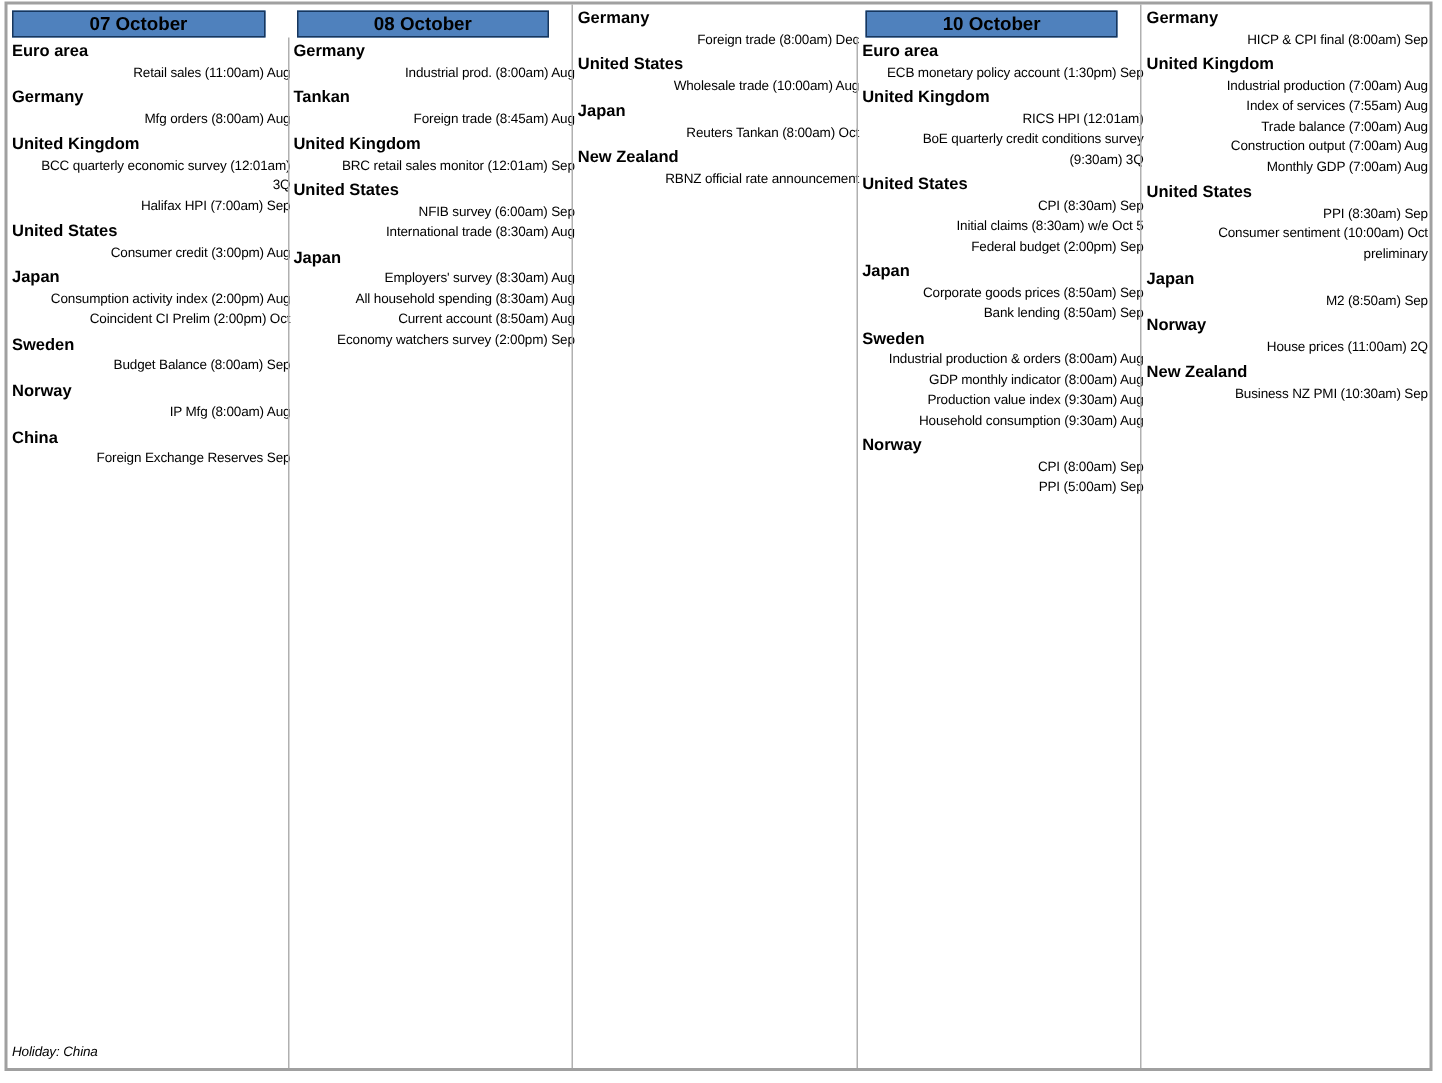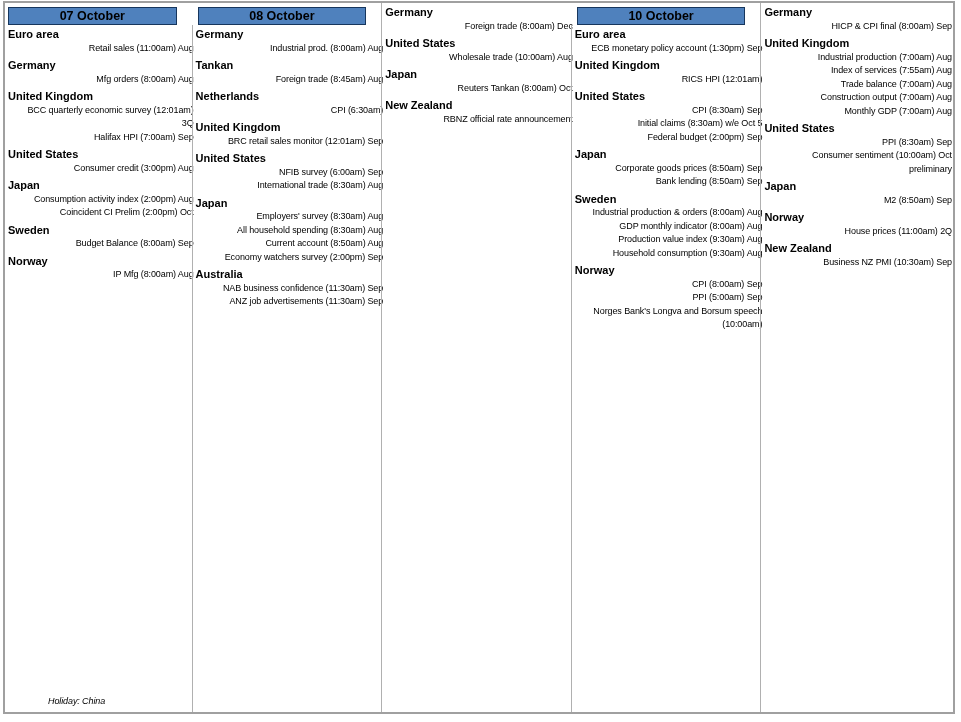--- a/index.html
+++ b/index.html
@@ -76,21 +76,20 @@
     text-indent: -18px;
     text-align: right;
   }
   .holiday {
     margin-top: auto;
     font-size: 9px;
     font-style: italic;
     letter-spacing: -0.1px;
     line-height: 13px;
     padding-bottom: 1px;
-    margin-left: 40px;
   }
 </style>
 </head>
 <body>
 
 <div class="stage">
   <div class="frame">
     <div class="cols">
   <div class="col">
     <div class="hdr">07 October</div>
@@ -118,60 +117,55 @@
               <div class="event">Coincident CI Prelim (2:00pm) Oct</div>
             </div>
             <div class="section">
     <div class="country">Sweden</div>
   <div class="event">Budget Balance (8:00am) Sep</div>
             </div>
             <div class="section">
     <div class="country">Norway</div>
   <div class="event">IP Mfg (8:00am) Aug</div>
             </div>
+            <div class="section">
+    <div class="country">China</div>
+  <div class="event">Foreign Exchange Reserves Sep</div>
+            </div>
             <div class="holiday">Holiday: China</div>
           </div>
   </div>
 
   <div class="col">
     <div class="hdr">08 October</div>
     <div class="body">
             <div class="section">
     <div class="country">Germany</div>
   <div class="event">Industrial prod. (8:00am) Aug</div>
             </div>
             <div class="section">
     <div class="country">Tankan</div>
   <div class="event">Foreign trade (8:45am) Aug</div>
-            </div>
-            <div class="section">
-    <div class="country">Netherlands</div>
-  <div class="event">CPI (6:30am)</div>
             </div>
             <div class="section">
     <div class="country">United Kingdom</div>
   <div class="event">BRC retail sales monitor (12:01am) Sep</div>
             </div>
             <div class="section">
     <div class="country">United States</div>
   <div class="event">NFIB survey (6:00am) Sep</div>
               <div class="event">International trade (8:30am) Aug</div>
             </div>
             <div class="section">
     <div class="country">Japan</div>
   <div class="event">Employers' survey (8:30am) Aug</div>
               <div class="event">All household spending (8:30am) Aug</div>
               <div class="event">Current account (8:50am) Aug</div>
               <div class="event">Economy watchers survey (2:00pm) Sep</div>
             </div>
-            <div class="section">
-    <div class="country">Australia</div>
-  <div class="event">NAB business confidence (11:30am) Sep</div>
-              <div class="event">ANZ job advertisements (11:30am) Sep</div>
-            </div>
           </div>
   </div>
 
   <div class="col">
     <div class="body">
             <div class="section">
     <div class="country">Germany</div>
   <div class="event">Foreign trade (8:00am) Dec</div>
             </div>
             <div class="section">
@@ -192,20 +186,21 @@
   <div class="col">
     <div class="hdr">10 October</div>
     <div class="body">
             <div class="section">
     <div class="country">Euro area</div>
   <div class="event">ECB monetary policy account (1:30pm) Sep</div>
             </div>
             <div class="section">
     <div class="country">United Kingdom</div>
   <div class="event">RICS HPI (12:01am)</div>
+              <div class="event">BoE quarterly credit conditions survey (9:30am) 3Q</div>
             </div>
             <div class="section">
     <div class="country">United States</div>
   <div class="event">CPI (8:30am) Sep</div>
               <div class="event">Initial claims (8:30am) w/e Oct 5</div>
               <div class="event">Federal budget (2:00pm) Sep</div>
             </div>
             <div class="section">
     <div class="country">Japan</div>
   <div class="event">Corporate goods prices (8:50am) Sep</div>
@@ -215,21 +210,20 @@
     <div class="country">Sweden</div>
   <div class="event">Industrial production &amp; orders (8:00am) Aug</div>
               <div class="event">GDP monthly indicator (8:00am) Aug</div>
               <div class="event">Production value index (9:30am) Aug</div>
               <div class="event">Household consumption (9:30am) Aug</div>
             </div>
             <div class="section">
     <div class="country">Norway</div>
   <div class="event">CPI (8:00am) Sep</div>
               <div class="event">PPI (5:00am) Sep</div>
-              <div class="event">Norges Bank's Longva and Borsum speech (10:00am)</div>
             </div>
           </div>
   </div>
 
   <div class="col">
     <div class="body">
             <div class="section">
     <div class="country">Germany</div>
   <div class="event">HICP &amp; CPI final (8:00am) Sep</div>
             </div>

